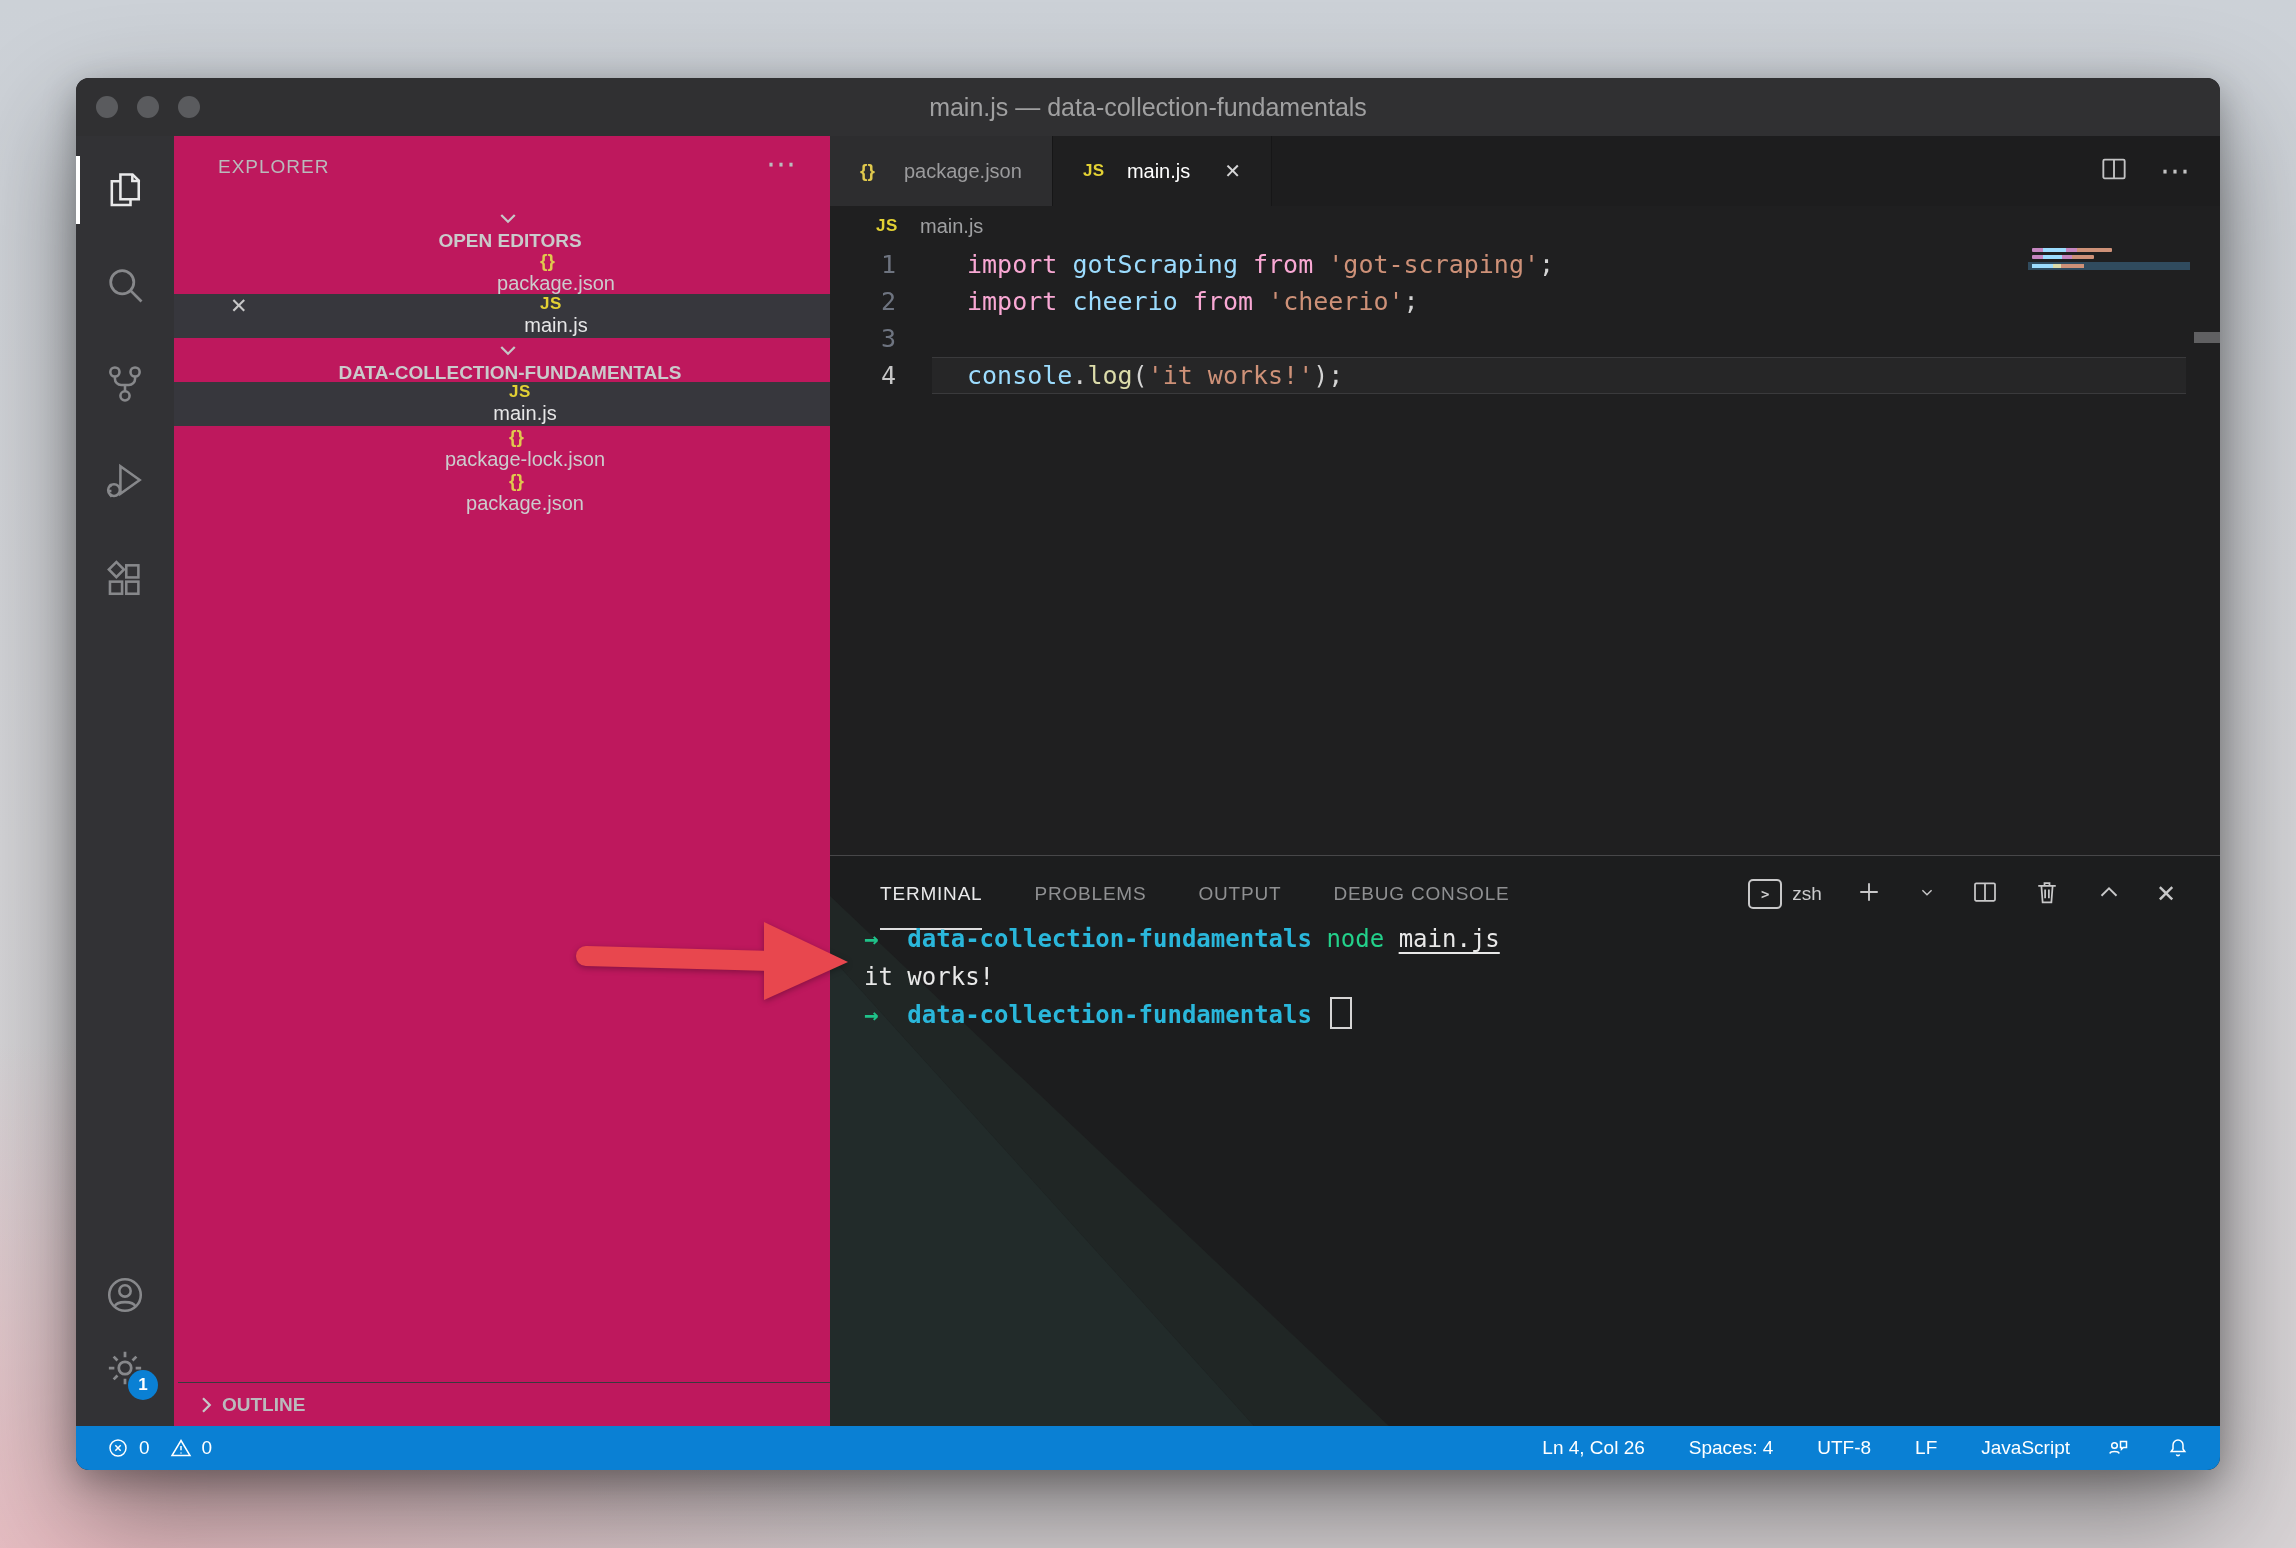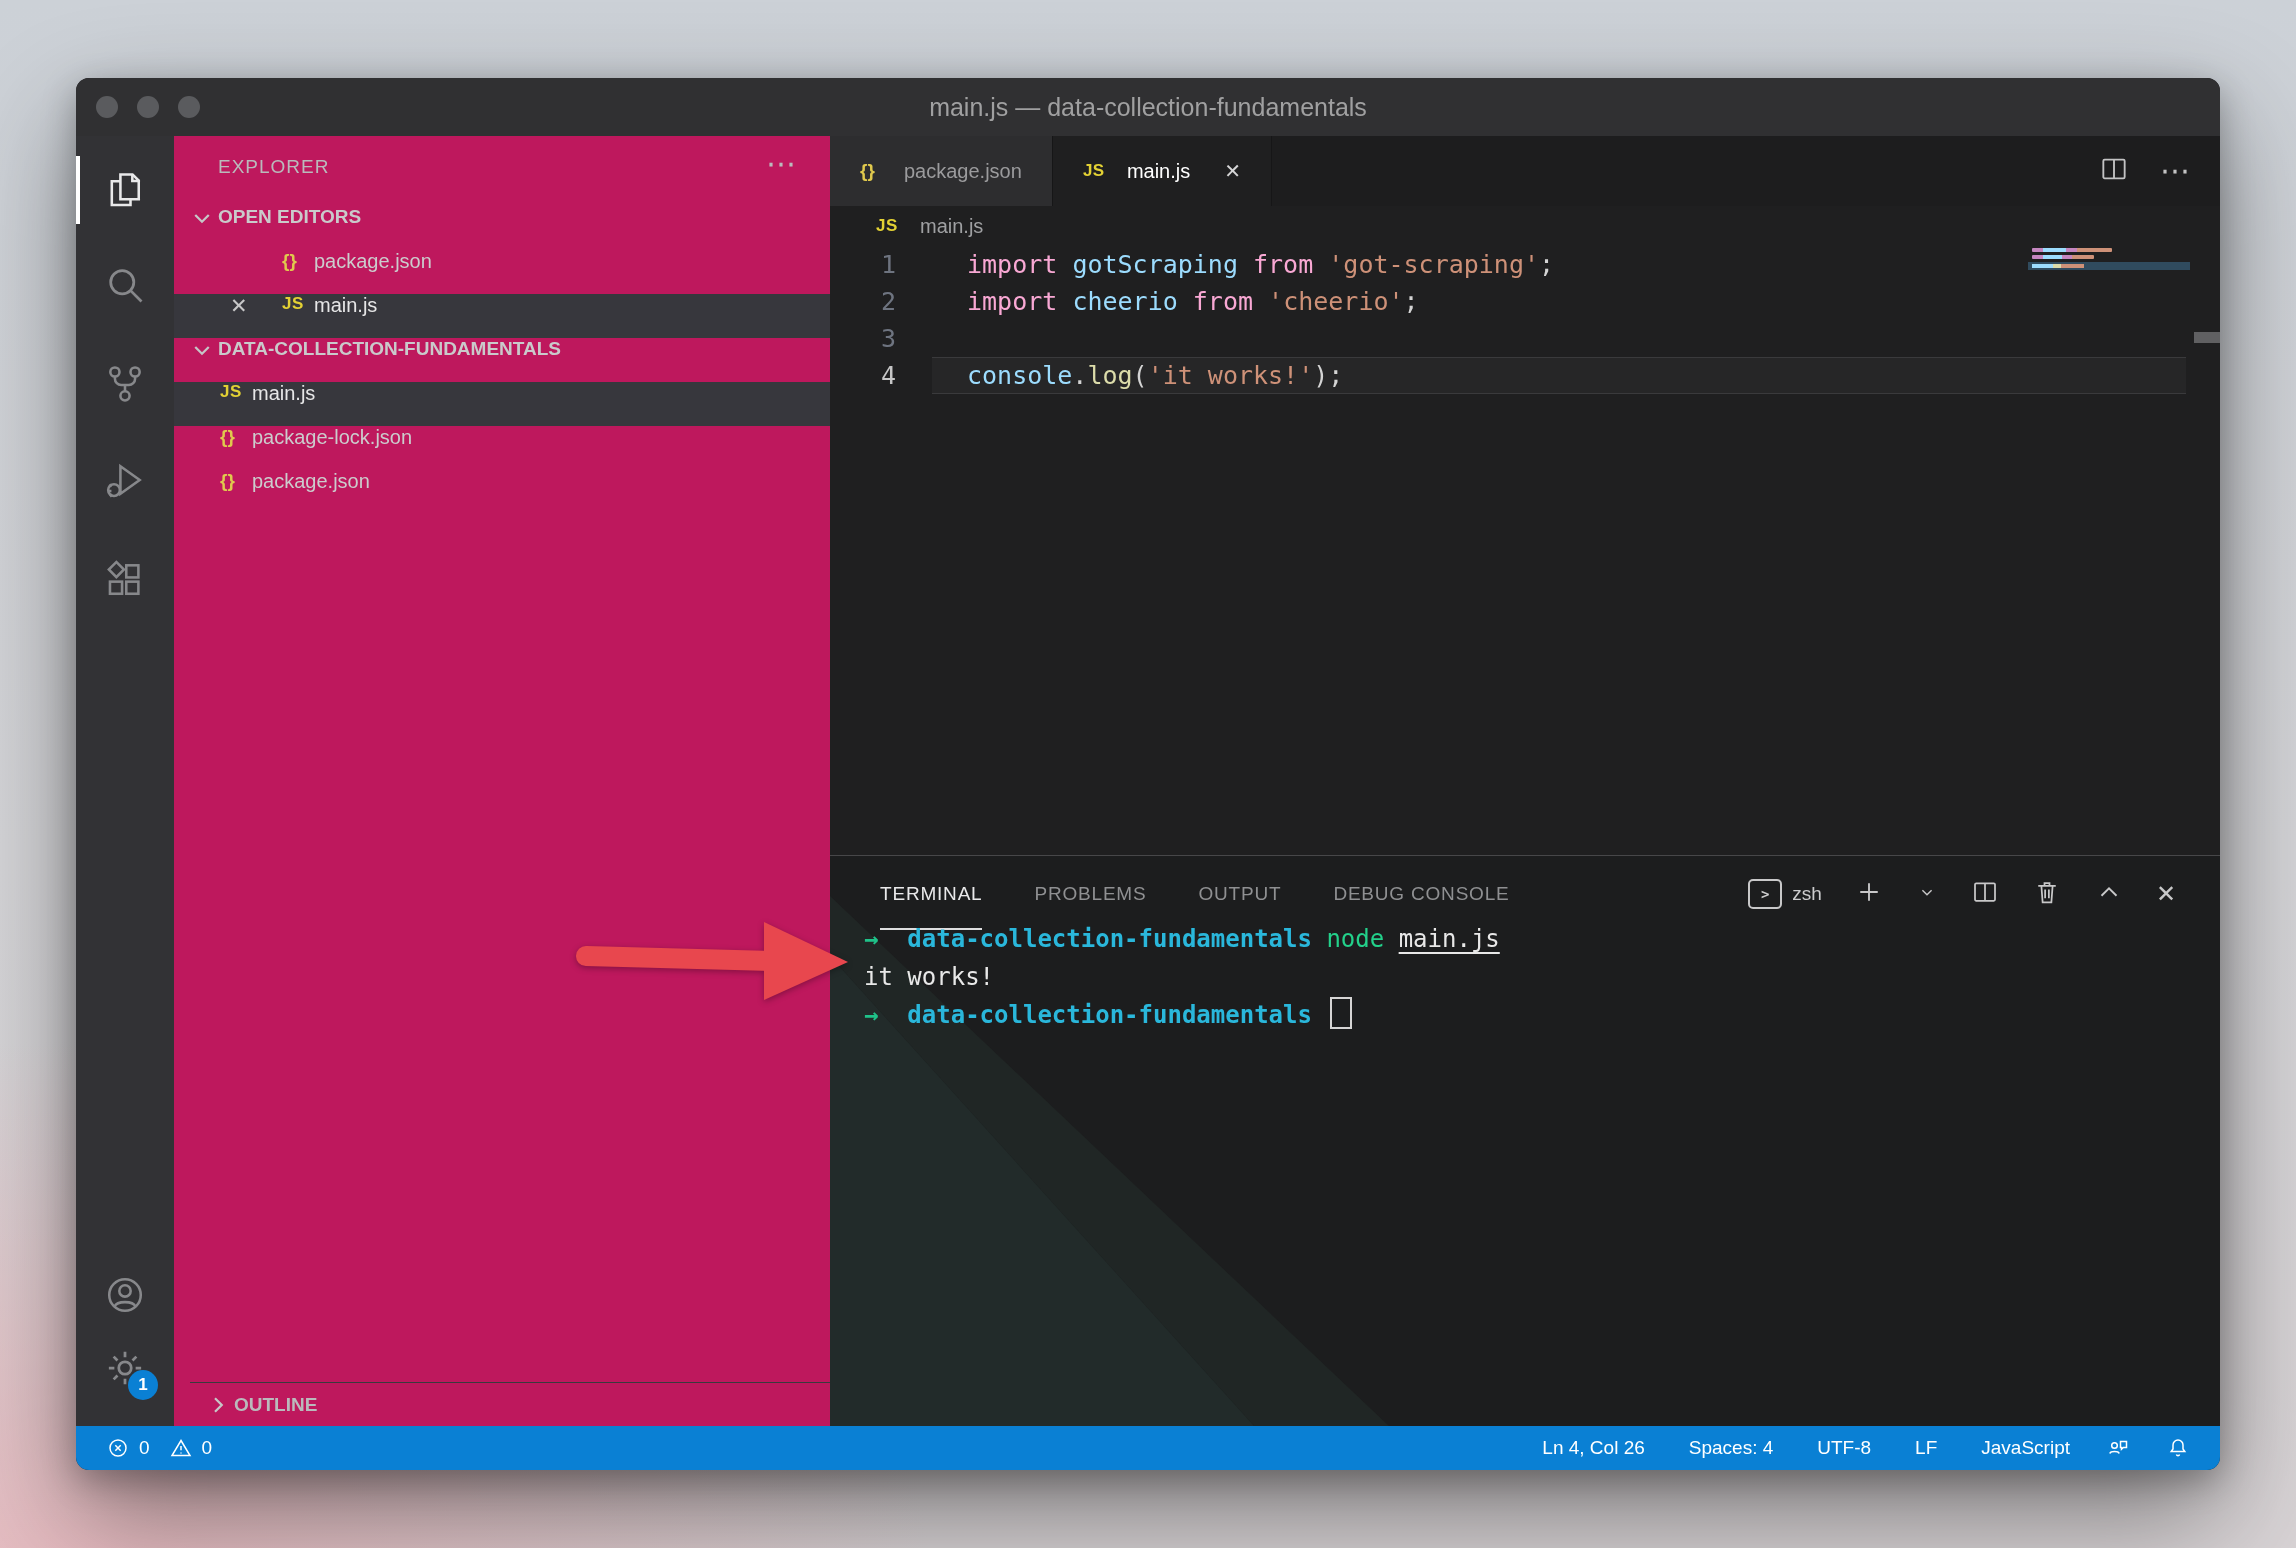--- a/index.html
+++ b/index.html
@@ -27,33 +27,33 @@
   .ab-icon.active{color:#e9e9ea;}
   .ab-indicator{position:absolute;left:0;top:20px;width:4px;height:68px;background:#ffffff;}
   .ab-badge{position:absolute;right:16px;bottom:4px;width:30px;height:30px;border-radius:50%;
        background:#0a80d4;color:#fff;font-size:17px;font-weight:bold;
        display:flex;align-items:center;justify-content:center;}
   
   .sidebar{position:absolute;left:98px;top:0;width:656px;height:100%;background:#be185d;}
   .sb-header{position:absolute;top:20px;left:44px;color:#bababc;font-size:19px;letter-spacing:1px;}
   .sb-actions{position:absolute;top:10px;right:34px;color:#bababc;font-size:30px;}
   .rows{position:absolute;top:70px;left:0;right:0;}
-  .srow{height:44px;display:flex;font-size:20px;color:#cccccd;position:relative;}
+  .srow{height:44px;display:flex;align-items:center;font-size:20px;color:#cccccd;position:relative;flex-direction:column;}
   .srow.selected{background:#37373d;color:#e6e6e7;}
   .srow.section{font-weight:bold;font-size:19px;padding-left:16px;color:#cacacb;}
   .srow.open{padding-left:108px;}
   .srow.tree{padding-left:46px;}
   .srow.folder{padding-left:42px;}
   .chev{width:24px;height:24px;margin-right:4px;color:#c6c6c7;flex:none;}
   .chev svg{width:24px;height:24px;}
   .fi{width:32px;flex:none;font-weight:bold;}
   .fi-json{color:#e0c94d;font-size:19px;}
   .fi-js{color:#e3d134;font-size:17px;letter-spacing:.5px;}
   .row-close{position:absolute;left:56px;color:#c7c7c8;font-size:21px;}
-  .outline{position:absolute;bottom:0;left:16px;right:0;height:43px;border-top:1px solid #3a3a3d;
+  .outline{position:absolute;bottom:0;left:4px;right:0;height:43px;border-top:1px solid #3a3a3d;
        display:flex;align-items:center;padding-left:16px;font-weight:bold;font-size:19px;color:#bababc;}
   
   .editorcol{position:absolute;left:754px;top:0;right:0;height:100%;}
   .tabstrip{position:absolute;top:0;left:0;right:0;height:70px;background:#1d1d1e;display:flex;}
   .tab{display:flex;align-items:center;padding:0 30px;font-size:20px;gap:12px;border-right:1px solid #161617;}
   .tab.inactive{background:#2d2d2f;color:#9b9b9d;}
   .tab.active{background:#1f1f20;color:#ffffff;}
   .tab .tclose{margin-left:22px;font-size:20px;color:#d6d6d7;}
   .editor-actions{position:absolute;right:28px;top:0;height:70px;display:flex;gap:30px;
        align-items:center;color:#c3c3c4;}

